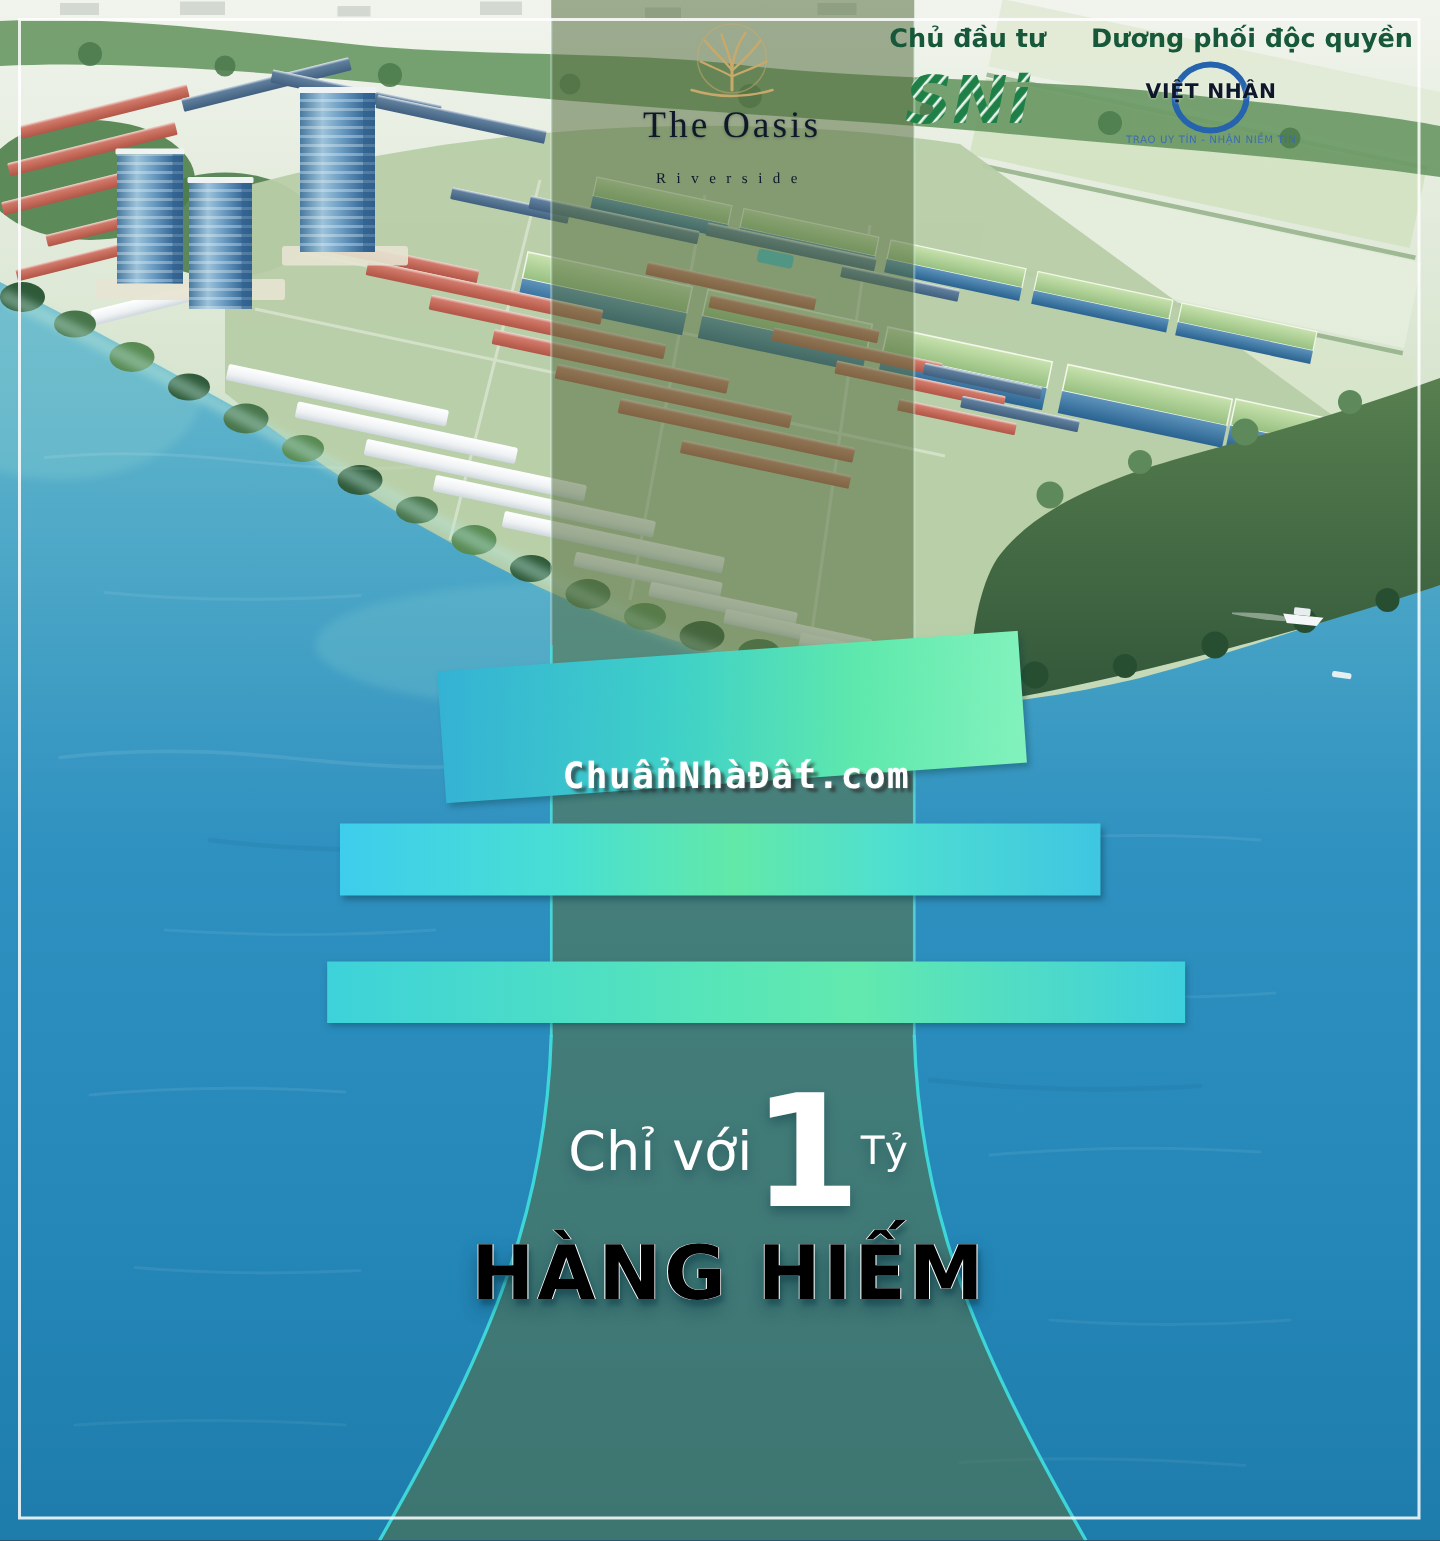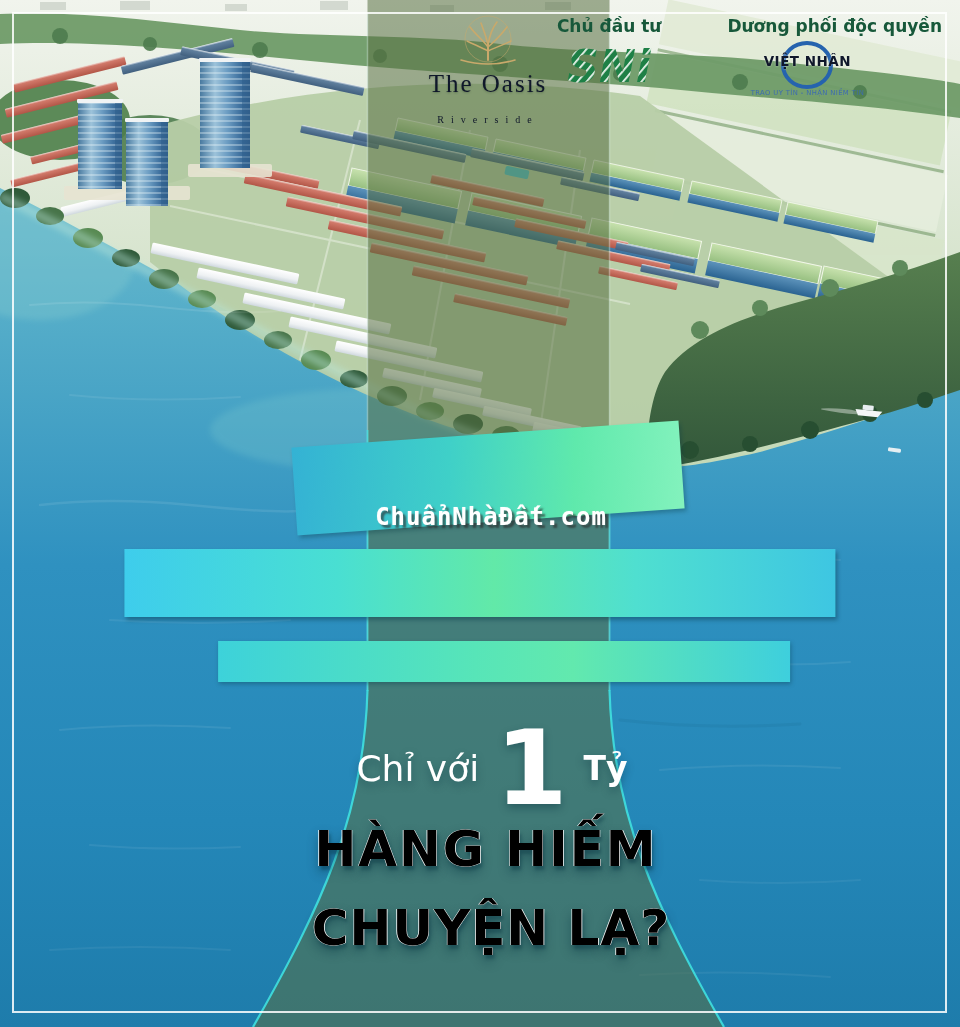--- a/index.html
+++ b/index.html
@@ -8,21 +8,21 @@
   .scene{position:absolute;inset:0;width:100%;height:100%;display:block;}
   .frame{position:absolute;left:12px;top:12px;right:13px;bottom:14px;
          border:2px solid rgba(255,255,255,.85);pointer-events:none;}
   
   .oasis{position:absolute;left:400px;top:14px;width:176px;text-align:center;color:#0f172a;}
   .oasis-tree{display:block;margin:0 auto;}
   .oasis-name{font-family:"Liberation Serif",serif;font-size:25px;letter-spacing:2px;
               text-shadow:0 1px 2px rgba(40,60,40,.35);}
   .oasis-sub{font-family:"Liberation Serif",serif;font-size:10px;letter-spacing:7px;margin-top:16px;}
   .partners{position:absolute;top:16px;right:18px;display:flex;gap:30px;align-items:flex-start;}
-  .partner{text-align:right;margin-left:36px;}
+  .partner{text-align:right;}
   .p-label{font-size:17px;font-weight:bold;color:#17583a;white-space:nowrap;margin-bottom:4px;}
   .sni{display:block;margin:2px auto 0;}
   .vn-logo{position:relative;width:160px;height:66px;margin-top:2px;}
   .vn-ring{position:absolute;left:50%;top:1px;transform:translateX(-50%);
            width:44px;height:40px;border:4px solid #2563ae;border-radius:50%;}
   .vn-name{position:absolute;left:50%;top:13px;transform:translateX(-50%);
            font-size:13.5px;font-weight:bold;color:#0f172a;white-space:nowrap;letter-spacing:.5px;
            text-shadow:0 0 2px rgba(255,255,255,.6);}
   .vn-tagline{position:absolute;left:50%;top:49px;transform:translateX(-50%);
            font-size:6.8px;font-weight:normal;color:#3d6cb0;white-space:nowrap;letter-spacing:.4px;}
@@ -31,33 +31,33 @@
   .script-line{position:absolute;top:434px;left:calc(50% + 8px);transform:translateX(-50%) rotate(-4deg);
      font-family:"DejaVu Serif",serif;font-style:italic;font-weight:bold;font-size:88px;line-height:1;
      letter-spacing:4px;white-space:nowrap;
      background:linear-gradient(95deg,#34b2d4 0%,#3fd0c8 40%,#5fe9ac 72%,#83f2bd 100%);
      filter:drop-shadow(2px 3px 2px rgba(8,60,70,.35));}
   .watermark{position:absolute;top:503px;left:calc(50% + 11px);transform:translateX(-50%);
      font-family:"DejaVu Sans Mono",monospace;font-weight:bold;font-size:24px;letter-spacing:1px;
      color:#ffffff;white-space:nowrap;z-index:5;
      text-shadow:3px 3px 2px rgba(45,45,45,.65),0 0 1px rgba(255,255,255,.5);}
   .headline{position:absolute;top:549px;left:50%;transform:translateX(-50%);
-     font-family:Liberation Sans, sans-serif;font-size:68px;line-height:1;letter-spacing:1px;white-space:nowrap;
+     font-family:Liberation Mono, monospace;font-size:48px;line-height:1;letter-spacing:1px;white-space:nowrap;
      background:linear-gradient(90deg,#3ecdec 0%,#49dfd2 30%,#62e9a8 52%,#4fdfd0 72%,#3ec6e2 100%);
      filter:drop-shadow(2px 3px 2px rgba(8,60,75,.45));}
   .subheadline{position:absolute;top:641px;left:calc(50% + 24px);transform:translateX(-50%);
      font-family:"Liberation Serif",serif;font-size:41px;line-height:1;letter-spacing:1px;white-space:nowrap;
      background:linear-gradient(90deg,#3dd2da 0%,#57e5b8 45%,#62e9ae 62%,#3ecfdd 100%);
      filter:drop-shadow(1px 2px 2px rgba(8,60,75,.4));}
   .price-row{position:absolute;top:724px;left:calc(50% + 12px);transform:translateX(-50%);
-     display:flex;align-items:center;gap:16px;color:#fff;white-space:nowrap;
+     display:flex;align-items:center;color:#fff;white-space:nowrap;
      text-shadow:0 4px 8px rgba(8,48,62,.4);}
   .price-prefix{font-size:36px;font-weight:400;}
   .price-number{font-size:104px;font-weight:bold;line-height:.85;}
-  .price-unit{font-size:33px;font-weight:700;}
+  .price-unit{font-size:26px;font-weight:400;}
   .tagline{position:absolute;left:50%;color:#000000;font-weight:bold;white-space:nowrap;
      font-size:50px;line-height:1;
      text-shadow:.6px 0 0 #fff,-.6px 0 0 #fff,0 6px 12px rgba(5,45,60,.45),2px 4px 3px rgba(10,55,70,.35);}
   .tag1{top:824px;transform:translateX(calc(-50% + 6px));letter-spacing:2px;}
   .tag2{top:903px;transform:translateX(calc(-50% + 11px));letter-spacing:1px;}
 </style>
 </head>
 <body>
 
 <div class="poster">
@@ -413,14 +413,13 @@
   <div class="headline grad-text">BIỆT THỰ VEN SÔNG</div>
   <div class="subheadline grad-text">Đẳng Cấp Bậc Nhất Bình Dương</div>
 
   <div class="price-row">
     <span class="price-prefix">Chỉ với</span>
     <span class="price-number">1</span>
     <span class="price-unit">Tỷ</span>
   </div>
 
   <div class="tagline tag1">HÀNG HIẾM</div>
-  <div class="tagline tag2">CHUYỆN LẠ?</div>
 </div>
 
 </body></html>

